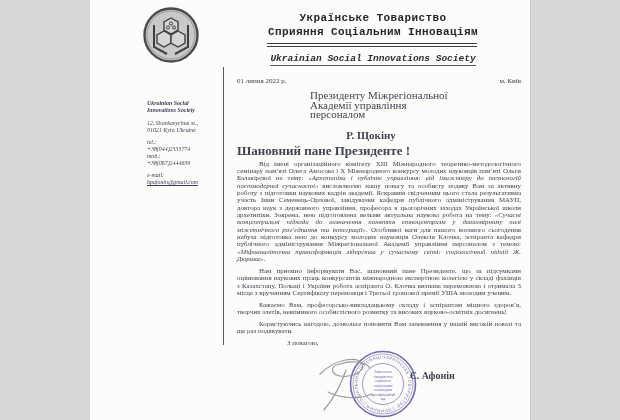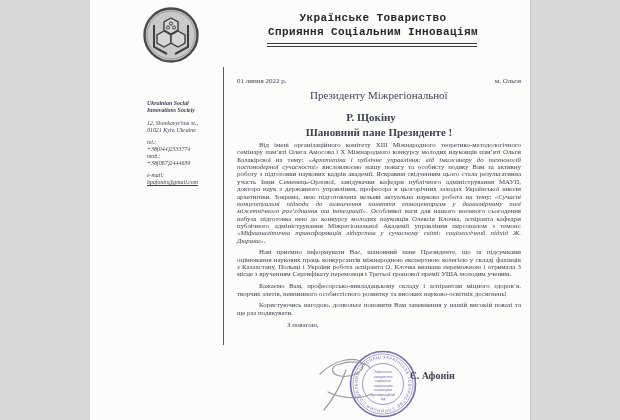--- a/index.html
+++ b/index.html
@@ -39,21 +39,21 @@
   .sidebar .blk{margin-bottom:5px;}
   .sidebar .email{text-decoration:underline;}
   
   .main{
     position:absolute;left:147px;top:78px;width:284px;
     font-size:6.9px;line-height:7.35px;color:#3e4450;
   }
   .date-row{display:flex;justify-content:space-between;font-size:7px;margin-bottom:6px;gap:32px;}
   .recipient{margin-left:73px;width:150px;font-size:11px;line-height:9.2px;}
   .rname{font-weight:bold;text-align:center;width:110px;margin-top:12px;margin-left:6px;}
-  .salutation{text-align:center;font-size:11px;font-weight:600;margin:7px 0 5px;}
+  .salutation{text-align:left;font-size:13px;font-weight:600;margin:7px 0 5px;}
   .main p{margin:0 0 4.5px;text-align:justify;text-indent:22px;}
   .it{font-style:italic;}
   .closing{margin:1px 0 6px 50px;}
   .sender{font-weight:bold;font-size:7.8px;line-height:10px;}
   
   .stamp{position:absolute;left:251px;top:349px;width:84px;height:71px;opacity:.85;}
   .signature{position:absolute;left:216px;top:352px;width:104px;height:64px;}
   .signer{
     position:absolute;left:320px;top:370px;width:60px;
     font-weight:bold;font-size:10px;color:#3e4450;
@@ -78,20 +78,23 @@
 
     <path d="M13 18 L13 40 L26 47" fill="none" stroke="#3f3f3f" stroke-width="2"></path>
     <path d="M47 18 L47 40 L34 47" fill="none" stroke="#3f3f3f" stroke-width="2"></path>
   </svg>
 
   <div class="title-uk">
     <div>Українське Товариство</div>
     <div>Сприяння Соціальним Інноваціям</div>
   </div>
   <div class="dbl-underline"></div>
+  <div class="title-en">
+    <span>Ukrainian Social Innovations Society</span>
+  </div>
 
   <div class="divider"></div>
 
   <aside class="sidebar">
     <div class="org">
       <div>Ukrainian Social</div>
       <div>Innovations Society</div>
     </div>
     <div class="blk">
       <div>12, Shovkovychna st.,</div>
@@ -105,24 +108,25 @@
     </div>
     <div class="blk">
       <div>e-mail:</div>
       <div class="email">bpafonin@gmail.com</div>
     </div>
   </aside>
 
   <div class="main">
     <div class="date-row">
       <span>01 липня 2022 р.</span>
-      <span>м. Ольги</span>
+      <span>м. Київ</span>
     </div>
     <div class="recipient">
       <div>Президенту Міжрегіональної</div>
+      <div>Академії управління персоналом</div>
       <div class="rname">Р. Щокіну</div>
     </div>
     <div class="salutation">Шановний пане Президенте !</div>
 
     <p><span>Від імені організаційного комітету XIII Міжнародного теоретико-методологічного семінару пам’яті Олега Амосова і X Міжнародного конкурсу молодих науковців пам’яті Ольги Балакірєвої на тему: </span><span class="it">«Архетипіка і публічне управління: від імажинеру до технологій постмодерної сучасності»</span><span> висловлюємо нашу повагу та особисту подяку Вам за активну роботу з підготовки наукових кадрів академії. Яскравим свідченням цього стала результативна участь Інни Семенець-Орлової, завідувачки кафедри публічного адміністрування МАУП, доктора наук з державного управління, професора в цьогорічних заходах Української школи архетипіки. Зокрема, нею підготовлена вельми актуальна наукова робота на тему: </span><span class="it">«Сучасні концептуальні підходи до визначення поняття етноцентризм у двовимірному полі міжетнічного роз’єднання та інтеграції»</span><span>. Особливої ваги для нашого воєнного сьогодення набула підготовка нею до конкурсу молодих науковців Олексія Клочка, аспіранта кафедри публічного адміністрування Міжрегіональної Академії управління персоналом з темою: </span><span class="it">«Міфоаналітична трансформація лідерства у сучасному світі: соціологічний підхід Ж. Дюрана»</span><span>.</span></p>
     <p>Нам приємно інформувати Вас, шановний пане Президенте, що за підсумками оцінювання наукових праць конкурсантів міжнародною експертною колегією у складі фахівців з Казахстану, Польщі і України робота аспіранта О. Клочка визнана переможною і отримала 3 місце з врученням Сертифікату переможця і Третьої грошової премії УША молодим ученим.</p>
     <p>Бажаємо Вам, професорсько-викладацькому складу і аспірантам міцного здоров’я, творчих злетів, невпинного особистісного розвитку та високих науково-освітніх досягнень!</p>
     <p>Користуючись нагодою, дозвольте поновити Вам запевнення у нашій високій повазі та ще раз подякувати.</p>
 
     <div class="closing">З повагою,</div>

